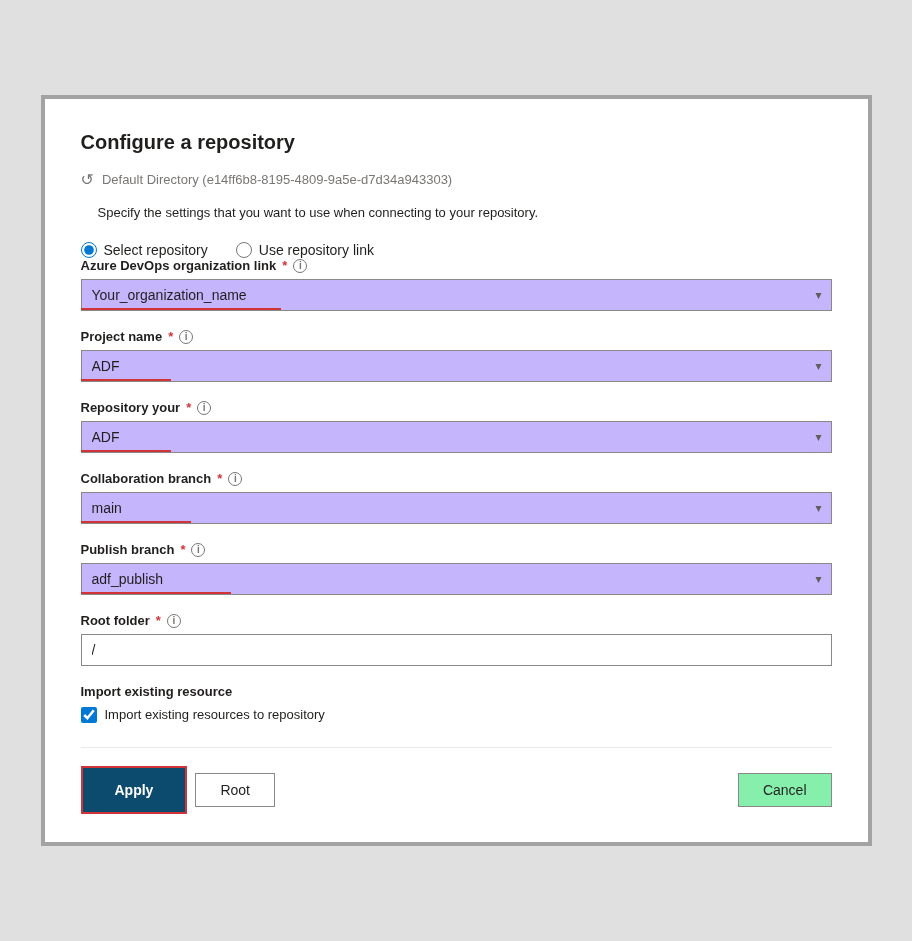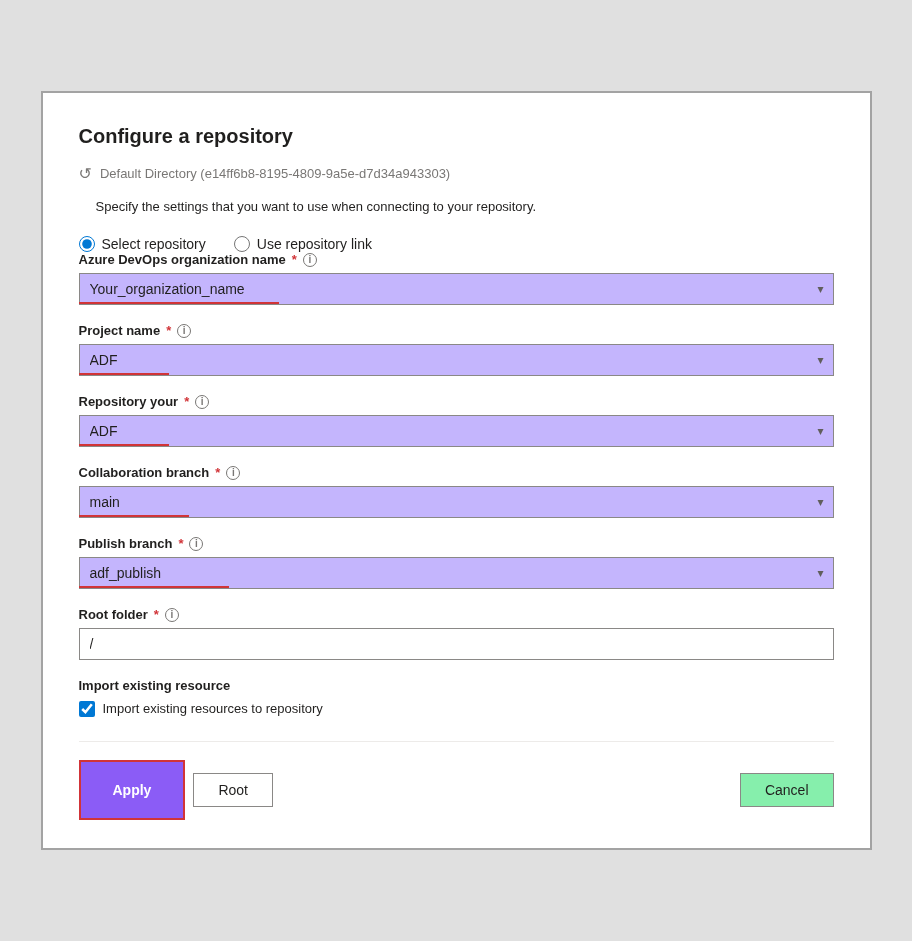--- a/index.html
+++ b/index.html
@@ -11,21 +11,21 @@
       justify-content: center;
       min-height: 941px;
       width: 912px;
       font-family: 'Segoe UI', Arial, sans-serif;
       font-size: 14px;
       color: #201f1e;
     }
 
     .dialog-outer {
       background: #fff;
-      border: 2px solid #a3a3a3;
+      border: 4px solid #a3a3a3;
       width: 831px;
       padding: 32px 36px 28px 36px;
       position: relative;
     }
 
     .dialog-title {
       font-size: 20px;
       font-weight: 600;
       margin-bottom: 16px;
       color: #201f1e;
@@ -184,24 +184,24 @@
       margin-bottom: 18px;
     }
 
     .footer-buttons {
       display: flex;
       align-items: center;
       gap: 0;
     }
 
     .btn-apply {
-      background: #8b5cf6;
+      background: #0c4a6e;
       color: #fff;
       border: 2px solid #d13438;
-      padding: 20px 32px;
+      padding: 14px 32px;
       font-size: 14px;
       font-weight: 600;
       cursor: pointer;
       outline: none;
     }
 
     .btn-back {
       background: #fff;
       color: #201f1e;
       border: 1px solid #8a8886;
@@ -254,21 +254,21 @@
       <span>Select repository</span>
     </label>
     <label class="radio-option">
       <input type="radio" name="repo-type" style="">
       <span>Use repository link</span>
     </label>
   </div>
 
   <div class="form-group">
     <div class="form-label">
-      <span>Azure DevOps organization name</span>
+      <span>Azure DevOps organization link</span>
       <span class="required-star">*</span>
       <span class="info-icon">i</span>
     </div>
     <div class="select-wrapper pos-relative">
       <select class="form-select">
         <option>Your_organization_name</option>
       </select>
       <span class="select-arrow">▾</span>
       <div class="underline-red underline-org"></div>
     </div>

